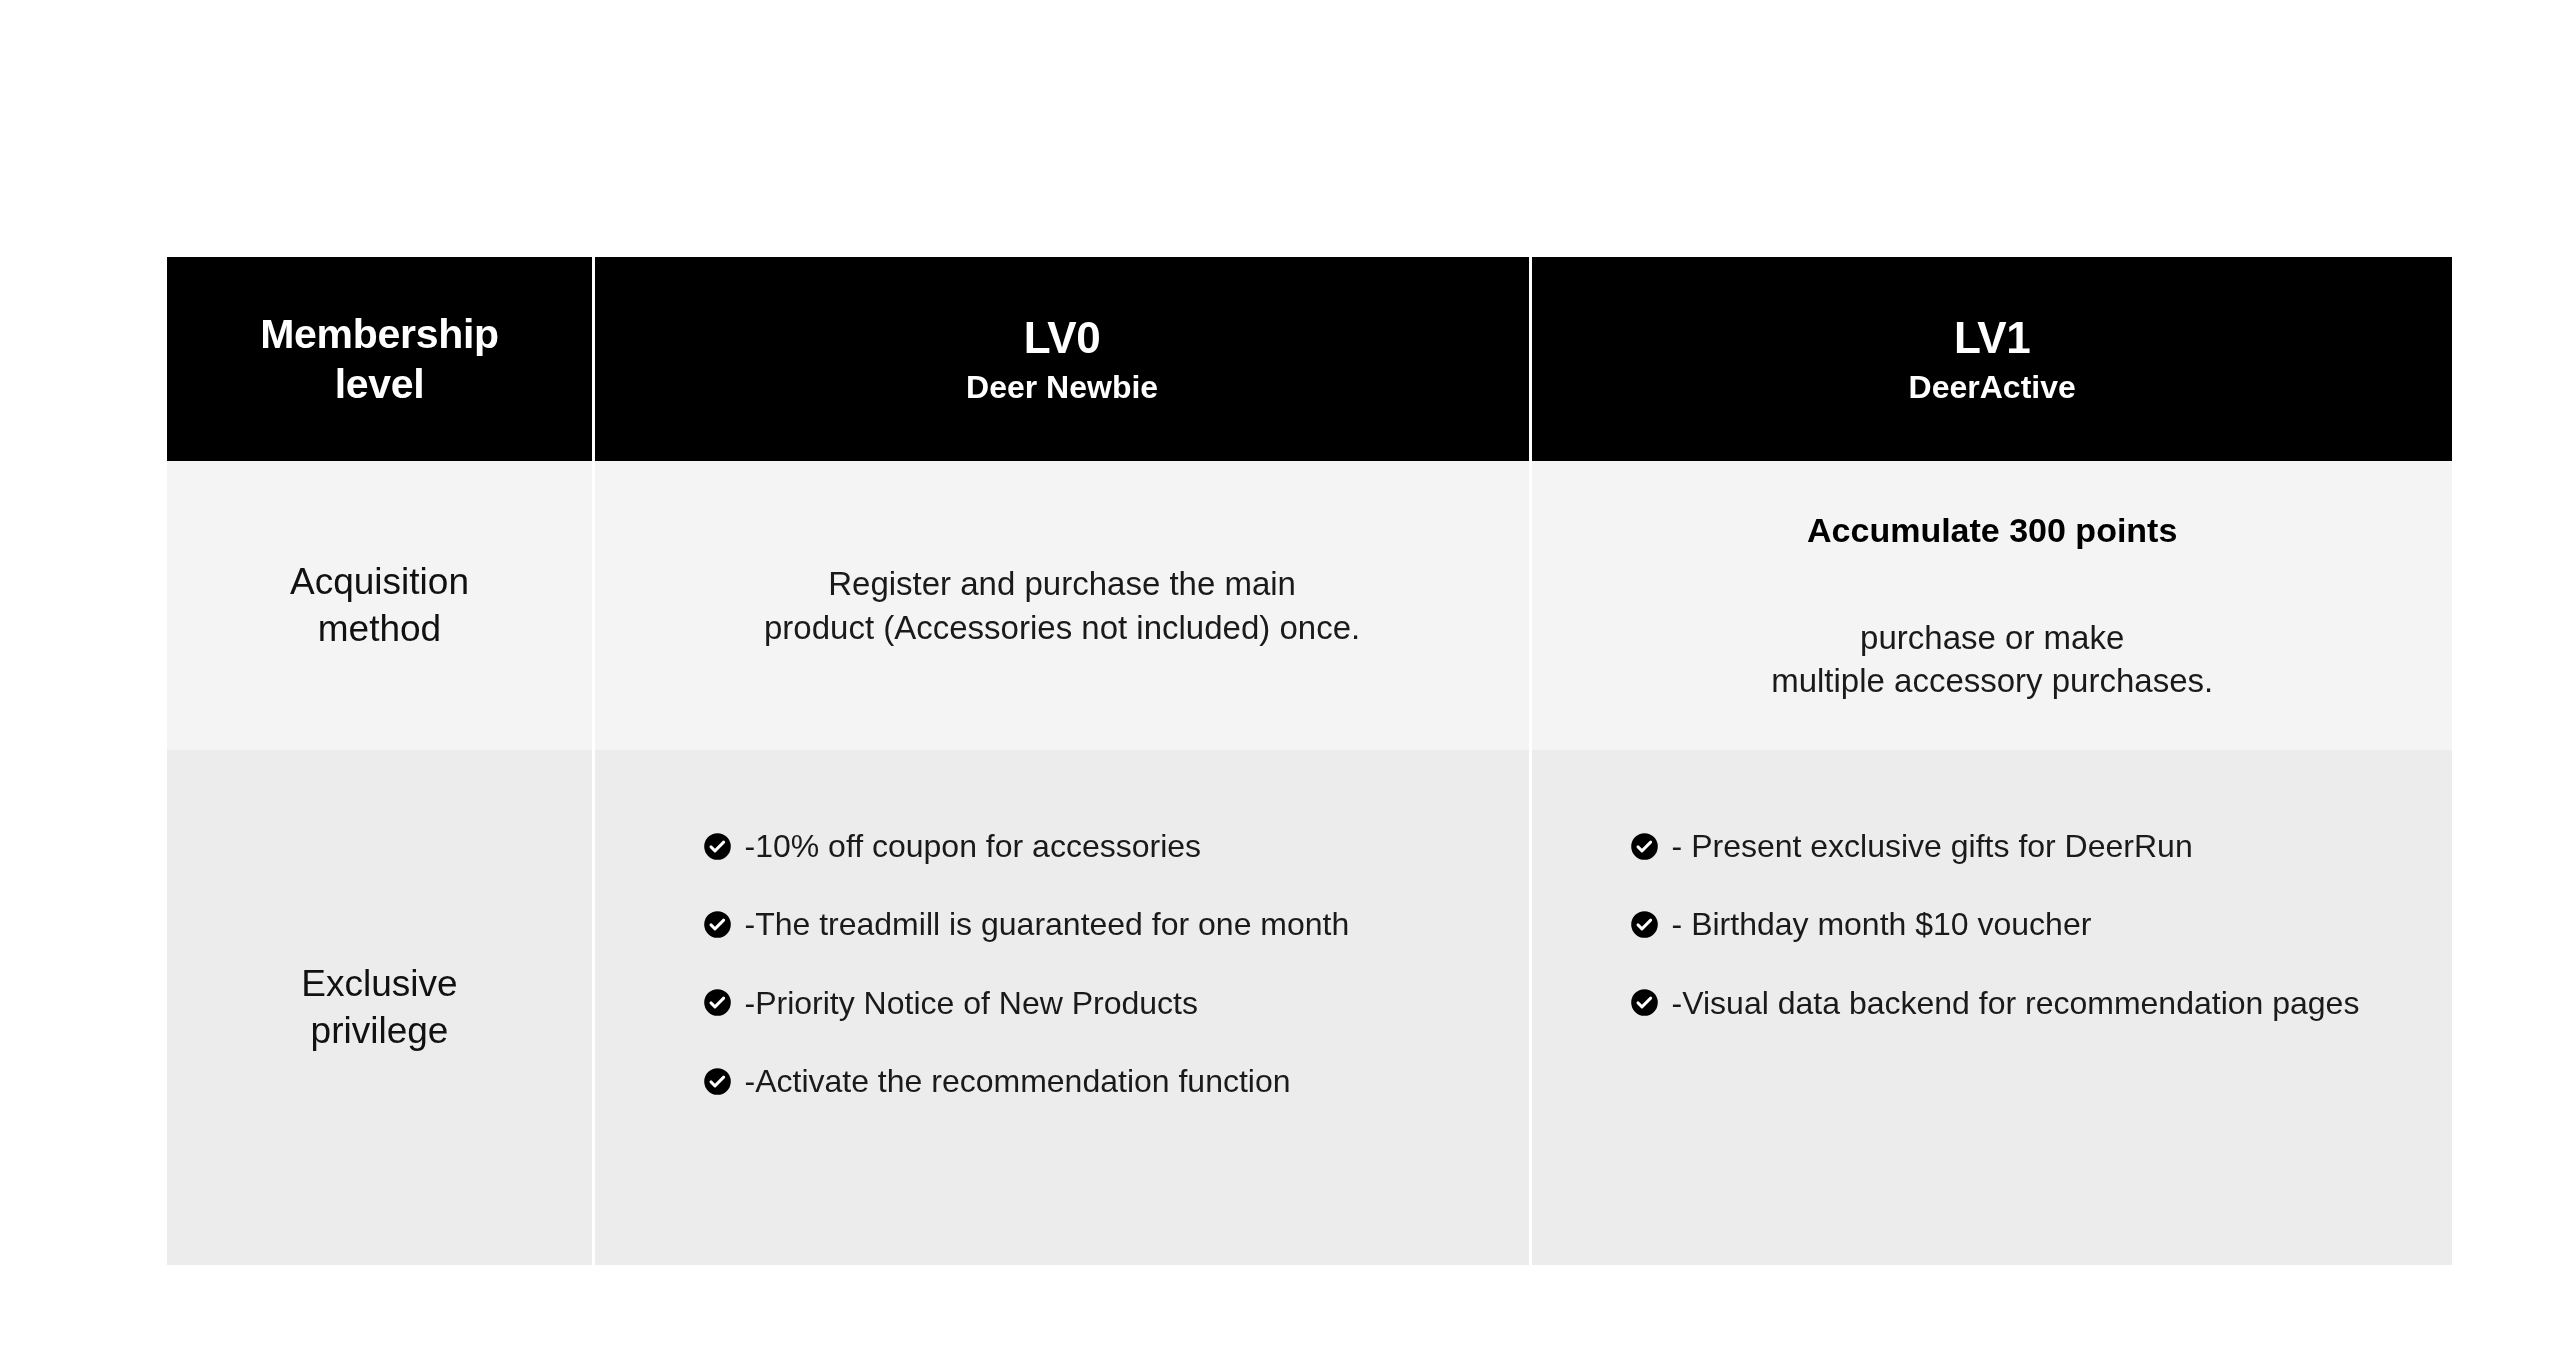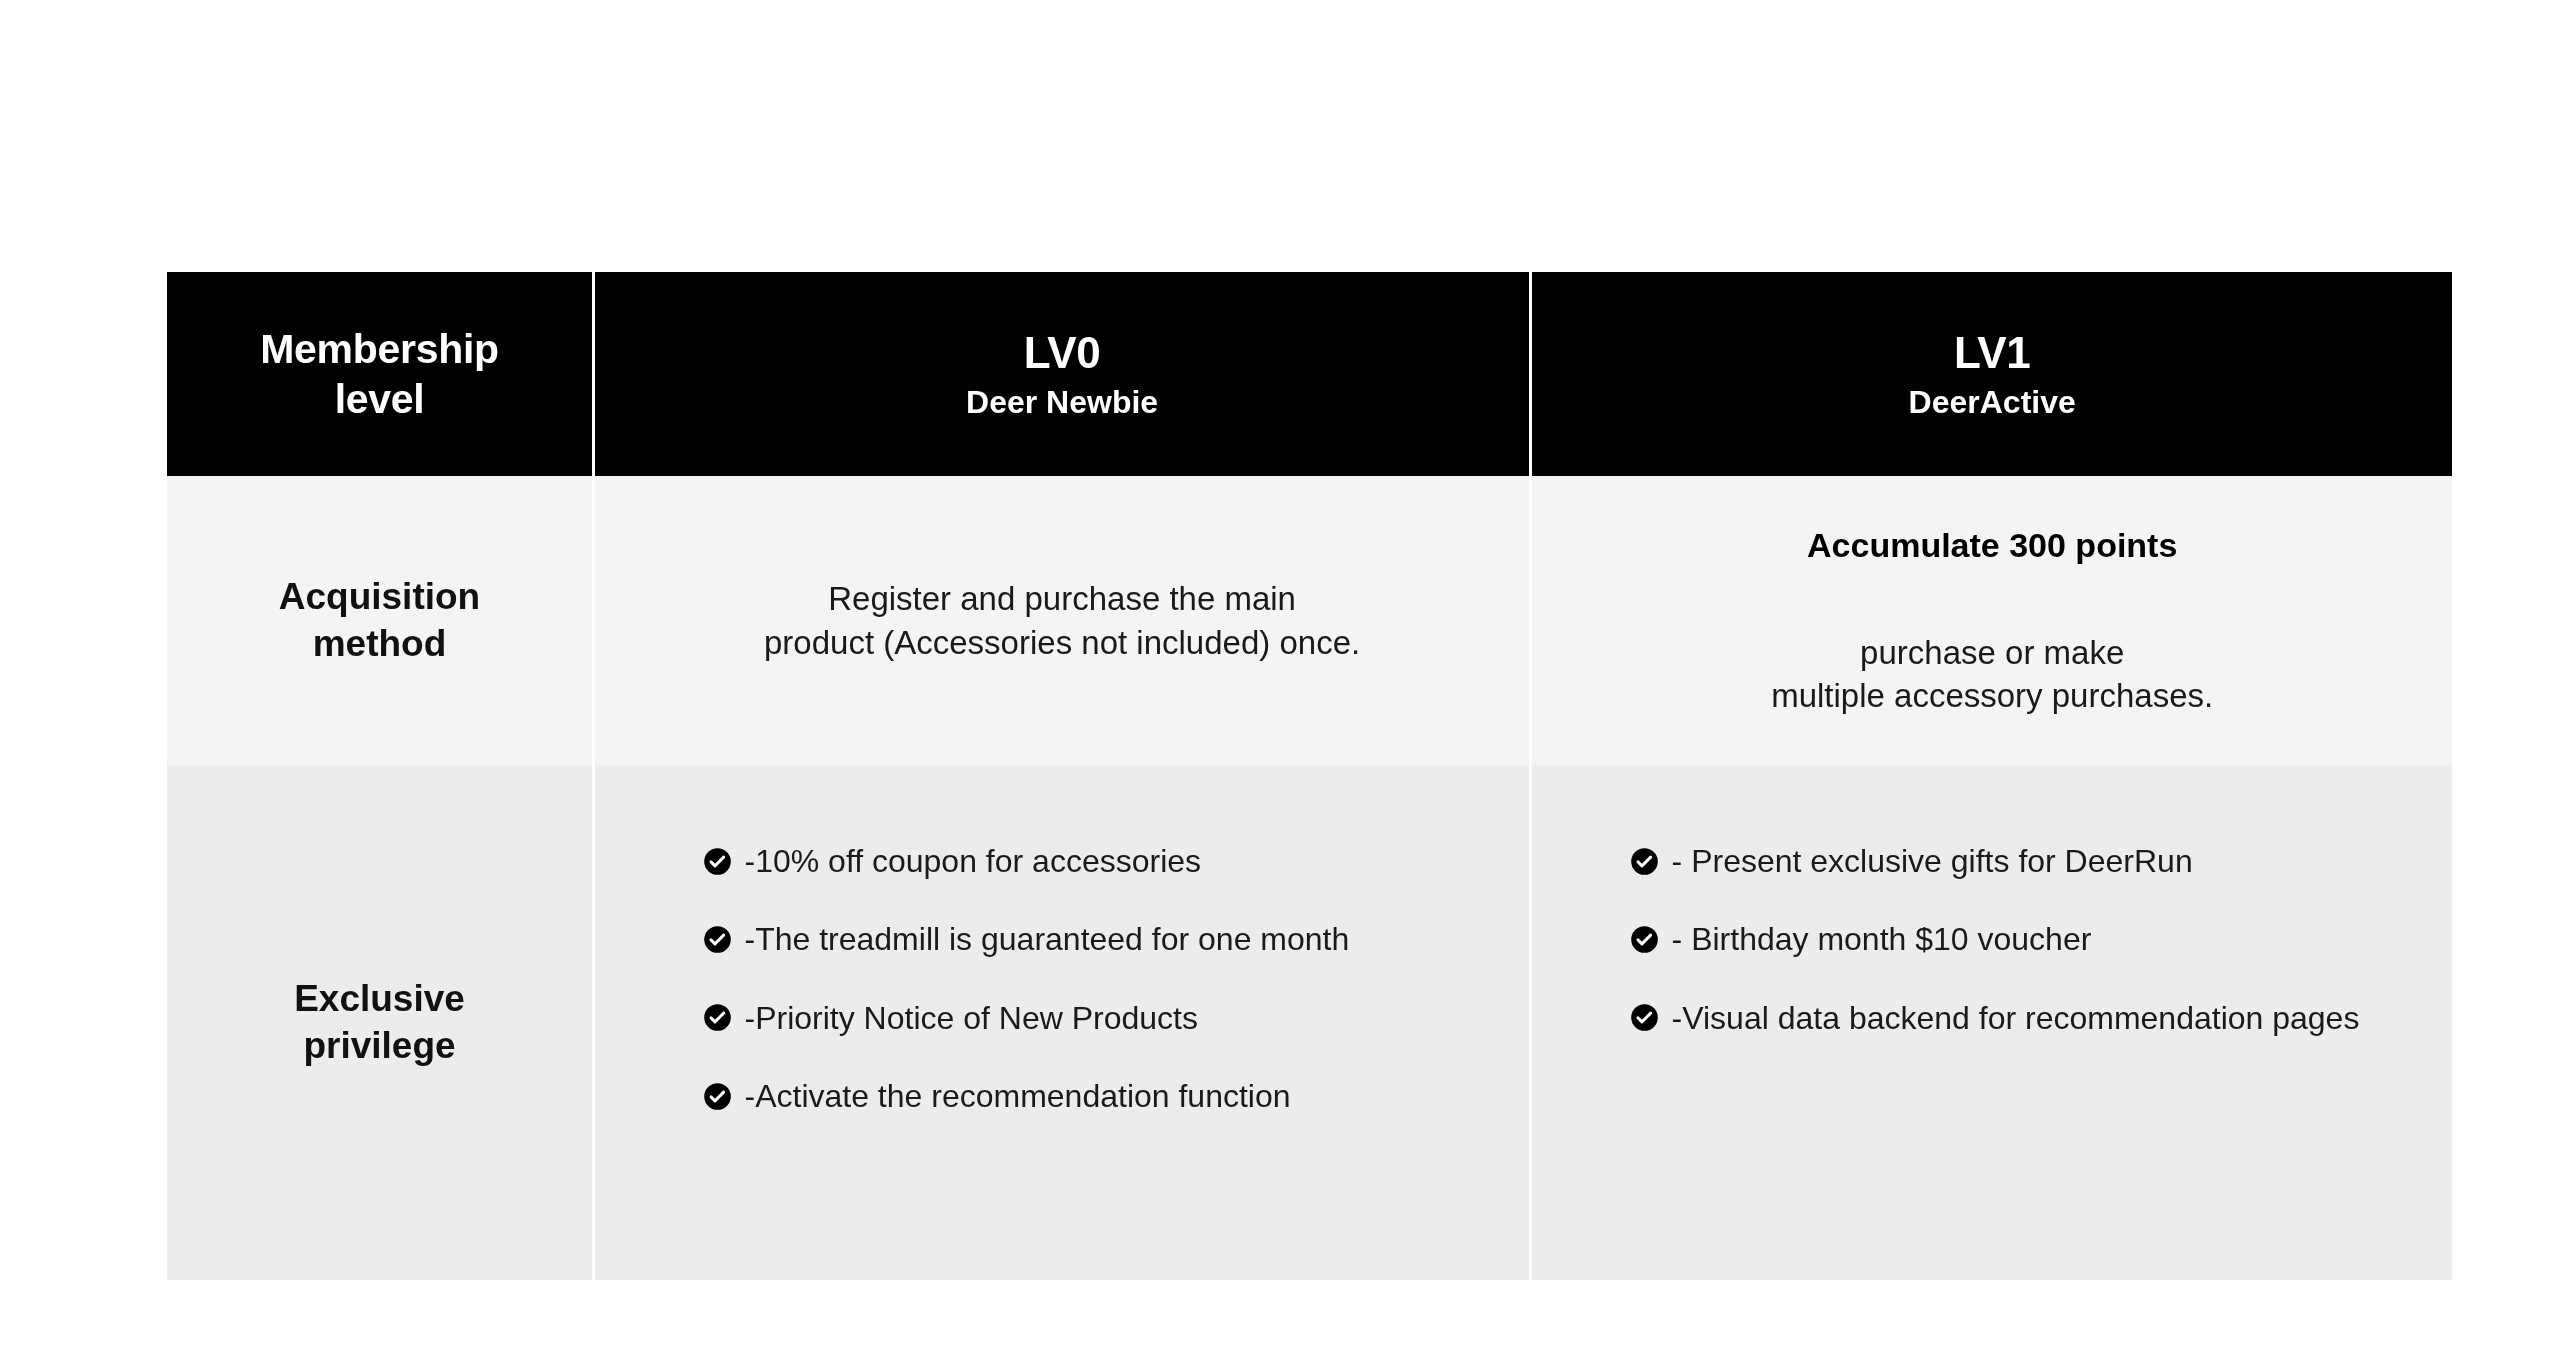--- a/index.html
+++ b/index.html
@@ -32,21 +32,20 @@
   
   .hdr {
     background: #000000;
     color: #ffffff;
     height: 204px;
     display: flex;
     flex-direction: column;
     align-items: center;
     justify-content: center;
     text-align: center;
-    margin-top: 15px;
   }
   .hdr-main {
     font-size: 44px;
     font-weight: bold;
     line-height: 1.18;
     letter-spacing: -0.3px;
   }
   .hdr-main.two-line {
     font-size: 41px;
     line-height: 1.22;
@@ -67,21 +66,21 @@
     box-sizing: border-box;
   }
   .row-acq .cell { height: 289px; }
   .row-priv .cell { height: 515px; }
 
   .bg-light { background: #f4f4f4; }
   .bg-mid   { background: #ececec; }
 
   .rowlabel {
     font-size: 37px;
-    font-weight: bold;
+    font-weight: normal;
     line-height: 1.26;
     color: #111111;
   }
 
   .acq-text {
     font-size: 33px;
     line-height: 1.32;
     color: #1a1a1a;
     padding: 0 20.6px;
   }

